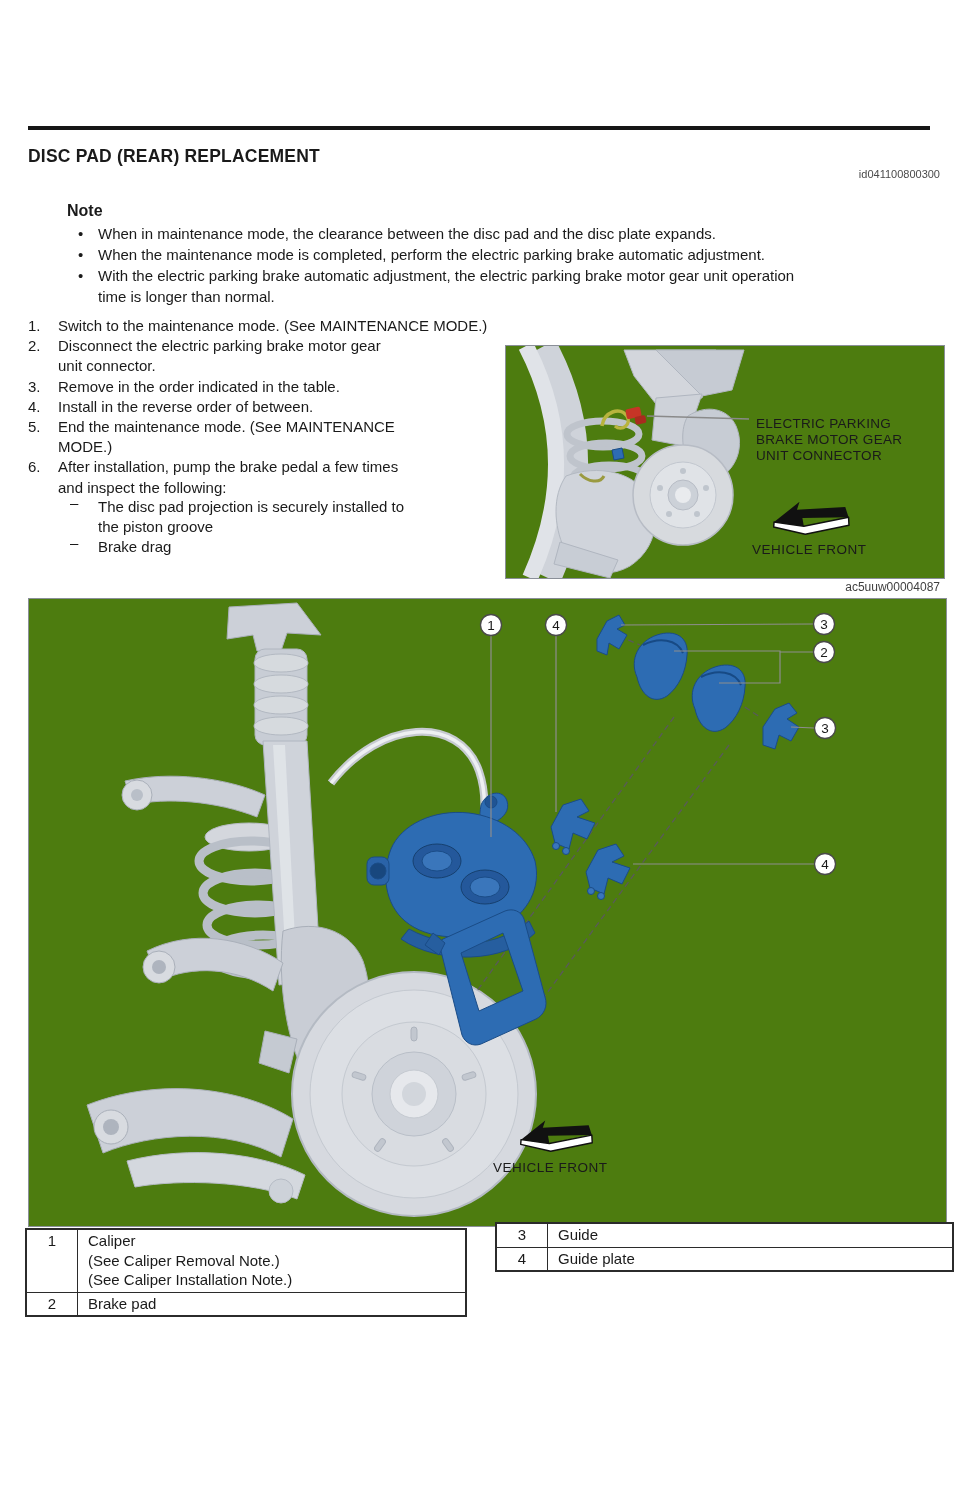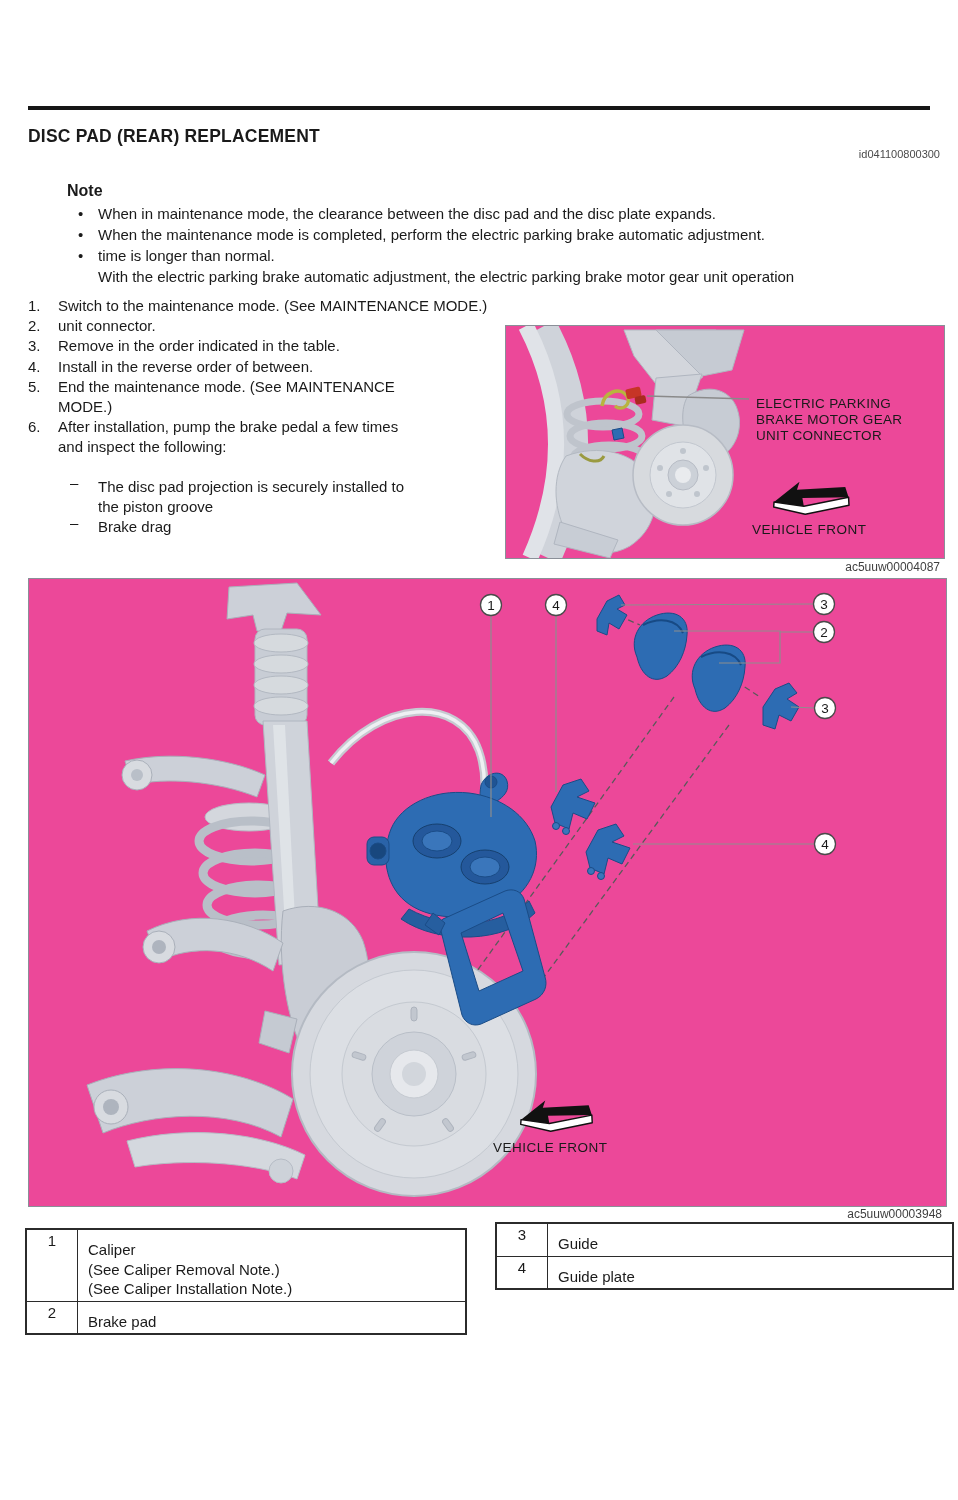--- a/index.html
+++ b/index.html
@@ -1,45 +1,45 @@
 <!DOCTYPE html>
 <html><head>
 <meta charset="utf-8">
 <style>
   html,body{margin:0;padding:0;background:#fff;}
   .page{position:relative;width:958px;height:1500px;background:#ffffff;overflow:hidden;
         font-family:"Liberation Sans","DejaVu Sans",sans-serif;color:#1a1a1a;}
-  .abs{position:absolute;}
+  .abs{position:absolute;margin-top:20px;}
   .rule{left:28px;top:106px;width:902px;height:4px;background:#161616;}
   .title{left:28px;top:126px;font-size:17.5px;font-weight:bold;letter-spacing:.2px;}
   .docid{right:18px;top:148px;font-size:11px;color:#4a4a4a;text-align:right;}
   .noteh{left:67px;top:182px;font-size:16px;font-weight:bold;}
   .notelist{left:78px;top:203px;width:866px;font-size:15px;line-height:21px;}
   .nbullet{display:flex;}
   .bmark{width:20px;flex:0 0 20px;}
   .btxt{flex:1;}
   .steps{left:28px;top:296px;width:560px;font-size:15px;line-height:20.2px;}
   .step{display:flex;}
   .snum{width:30px;flex:0 0 30px;}
   .stxt{flex:1;}
   .sline{display:block;white-space:nowrap;}
   .substeps{left:70px;top:477px;width:480px;font-size:15px;line-height:20.2px;}
   .substep{display:flex;}
   .smark{width:28px;flex:0 0 28px;transform:translateY(-4px);}
-  .figbox{border:1px solid #8a8f98;background:#ec4899;}
+  .figbox{border:1px solid #8a8f98;background:#4d7c0f;}
   .fig1{left:505px;top:325px;width:438px;height:232px;}
   .fig2{left:28px;top:578px;width:917px;height:627px;}
   .caption{font-size:12px;color:#3f3f3f;}
   .cap1{right:18px;top:560px;}
   .cap2{right:16px;top:1207px;}
   .ptable{position:absolute;border:2px solid #2b2b2b;background:#fff;font-size:15px;}
   .prow{display:flex;}
   .prow + .prow{border-top:1.5px solid #2b2b2b;}
   .pnum{width:50px;flex:0 0 50px;border-right:1.5px solid #2b2b2b;text-align:center;padding-top:1px;line-height:19.5px;}
-  .pdesc{flex:1;padding:10px 0 2px 10px;line-height:19.5px;}
+  .pdesc{flex:1;padding:1px 0 2px 10px;line-height:19.5px;}
   .tleft{left:25px;top:1228px;width:438px;}
   .tright{left:495px;top:1222px;width:455px;}
   svg{display:block;}
   svg text{font-family:"Liberation Sans","DejaVu Sans",sans-serif;fill:#1a1a1a;}
 </style>
 </head>
 <body>
 
 <div class="page">
 
@@ -57,36 +57,37 @@
     </div>
     <div class="nbullet">
       <span class="bmark">•</span>
       <span class="btxt">
           <span class="sline">When the maintenance mode is completed, perform the electric parking brake automatic adjustment.</span>
         </span>
     </div>
     <div class="nbullet">
       <span class="bmark">•</span>
       <span class="btxt">
+        <span class="sline">With the electric parking brake automatic adjustment, the electric parking brake motor gear unit operation</span>
         <span class="sline">time is longer than normal.</span>
-        <span class="sline">With the electric parking brake automatic adjustment, the electric parking brake motor gear unit operation</span>
       </span>
     </div>
   </div>
 
   <div class="abs steps">
     <div class="step">
       <span class="snum">1.</span>
       <span class="stxt">
           <span class="sline">Switch to the maintenance mode. (See MAINTENANCE MODE.)</span>
         </span>
     </div>
     <div class="step">
       <span class="snum">2.</span>
       <span class="stxt">
+        <span class="sline">Disconnect the electric parking brake motor gear</span>
         <span class="sline">unit connector.</span>
       </span>
     </div>
     <div class="step">
       <span class="snum">3.</span>
       <span class="stxt">
           <span class="sline">Remove in the order indicated in the table.</span>
         </span>
     </div>
     <div class="step">

